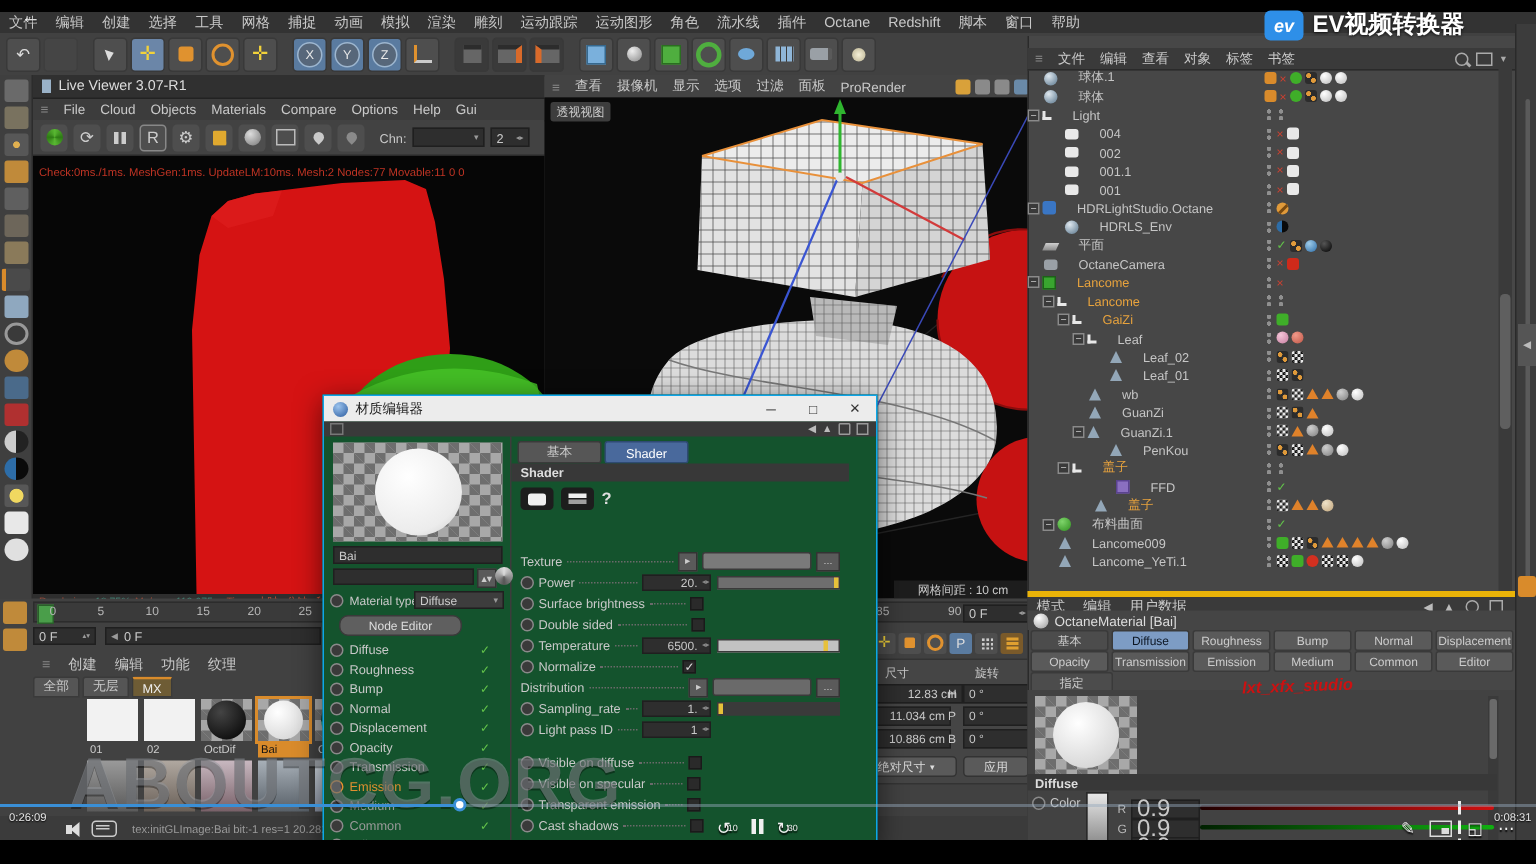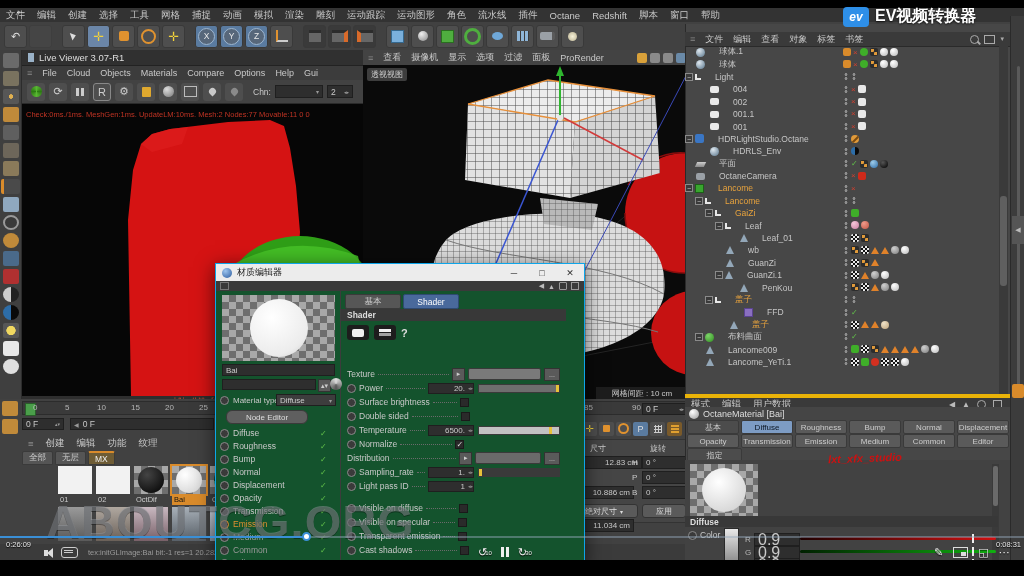--- a/index.html
+++ b/index.html
@@ -447,21 +447,21 @@
           <span style="width:8px;height:2px;background:#e0a030;box-shadow:0 3px 0 #e0a030,0 -3px 0 #e0a030;"></span>
         </div>
   </div>
 
   <div class="abs coords">
     <div style="position:absolute;left:24px;top:3px;">尺寸</div>
     <div style="position:absolute;left:84px;top:3px;">旋转</div>
     <div class="cbox" style="position:absolute;left:12px;top:16px;width:56px;">
           <span>12.83 cm</span>
         </div>
-    <div class="cbox" style="position:absolute;left:4px;top:31px;width:56px;margin-top:48px;">
+    <div class="cbox" style="position:absolute;left:4px;top:31px;width:56px;">
           <span>11.034 cm</span>
         </div>
     <div class="cbox" style="position:absolute;left:4px;top:46px;width:56px;">
           <span>10.886 cm</span>
         </div>
     <span style="position:absolute;left:66px;top:18px;">H</span>
     <span style="position:absolute;left:66px;top:33px;">P</span>
     <span style="position:absolute;left:66px;top:48px;">B</span>
     <div class="cbox" style="position:absolute;left:76px;top:16px;width:42px;justify-content:flex-start;">
           <span>0 °</span>
@@ -700,20 +700,30 @@
           </div>
         </div>
     <div class="tr" style="padding-left:30px">
           <span class="tw">−</span>
           <span class="ti i-null"></span>
           <span class="tl">Leaf</span>
           <div class="tc">
             <span class="vd"></span>
             <span class="chip c-p"></span>
             <span class="chip c-pd"></span>
+          </div>
+        </div>
+    <div class="tr" style="padding-left:44px">
+          <span class="tsp"></span>
+          <span class="ti i-poly"></span>
+          <span class="tl">Leaf_02</span>
+          <div class="tc">
+            <span class="vd"></span>
+            <span class="chip c-o"></span>
+            <span class="chip c-ch"></span>
           </div>
         </div>
     <div class="tr" style="padding-left:44px">
           <span class="tsp"></span>
           <span class="ti i-poly"></span>
           <span class="tl">Leaf_01</span>
           <div class="tc">
             <span class="vd"></span>
             <span class="chip c-ch"></span>
             <span class="chip c-o"></span>

